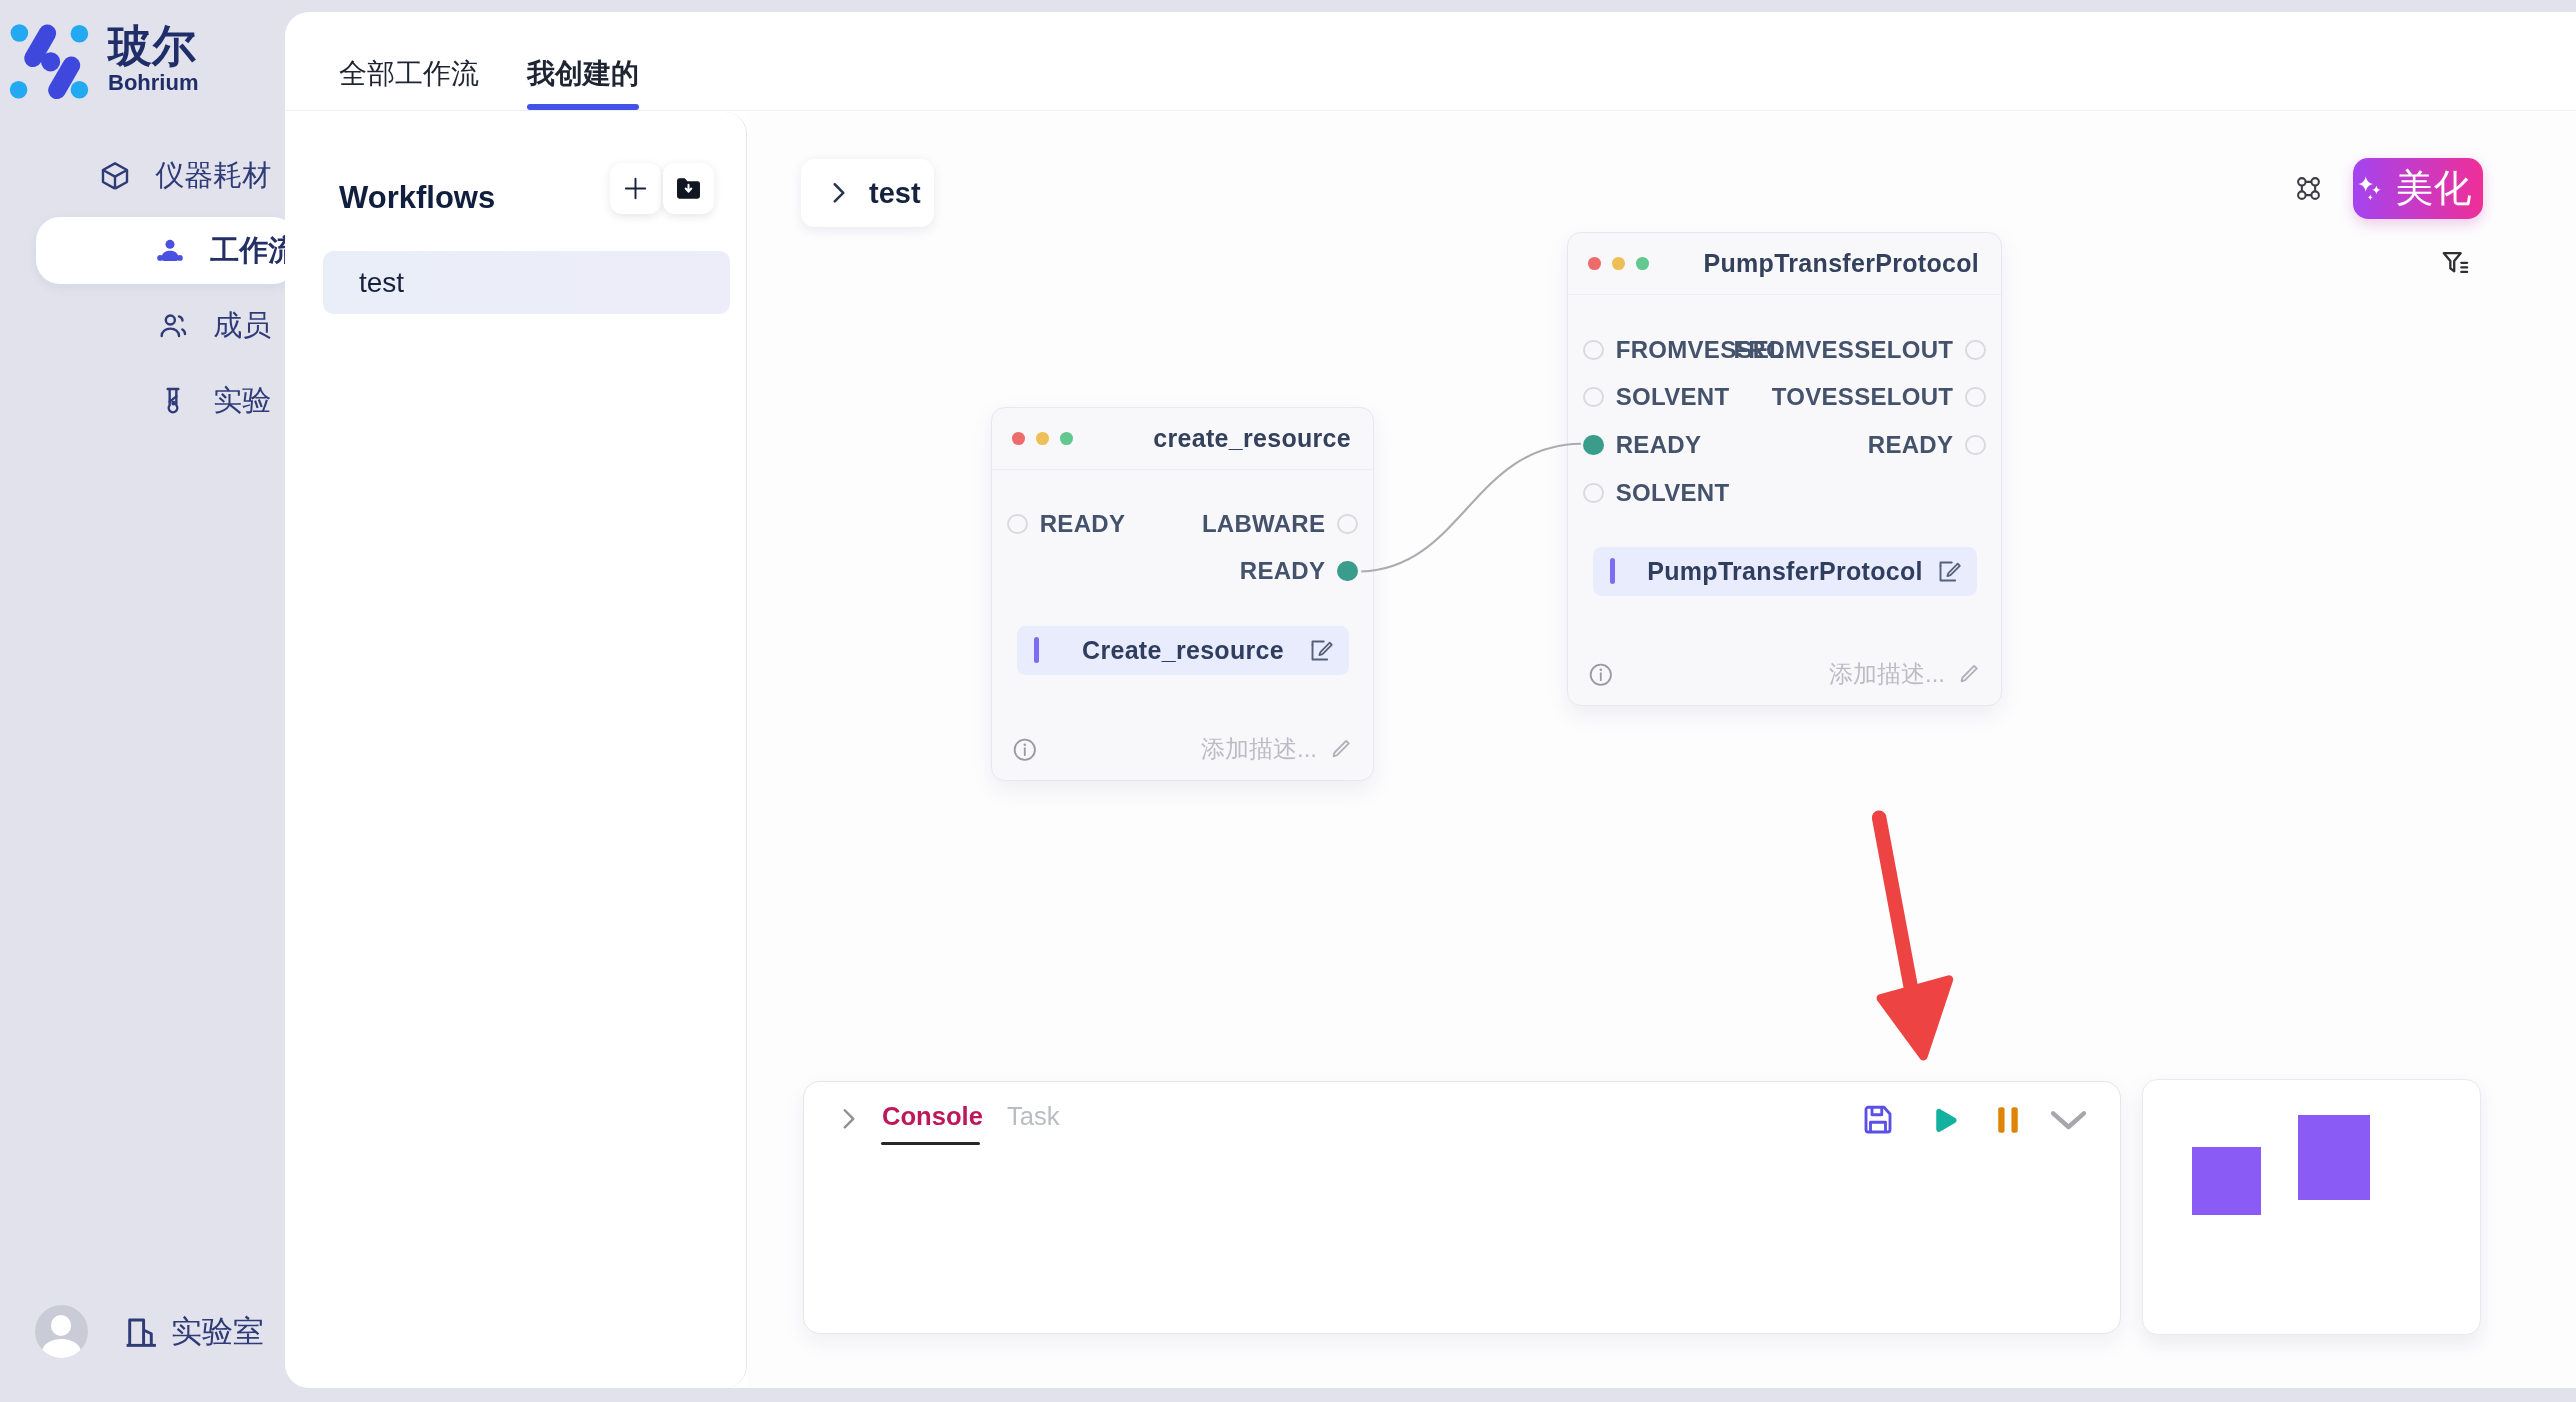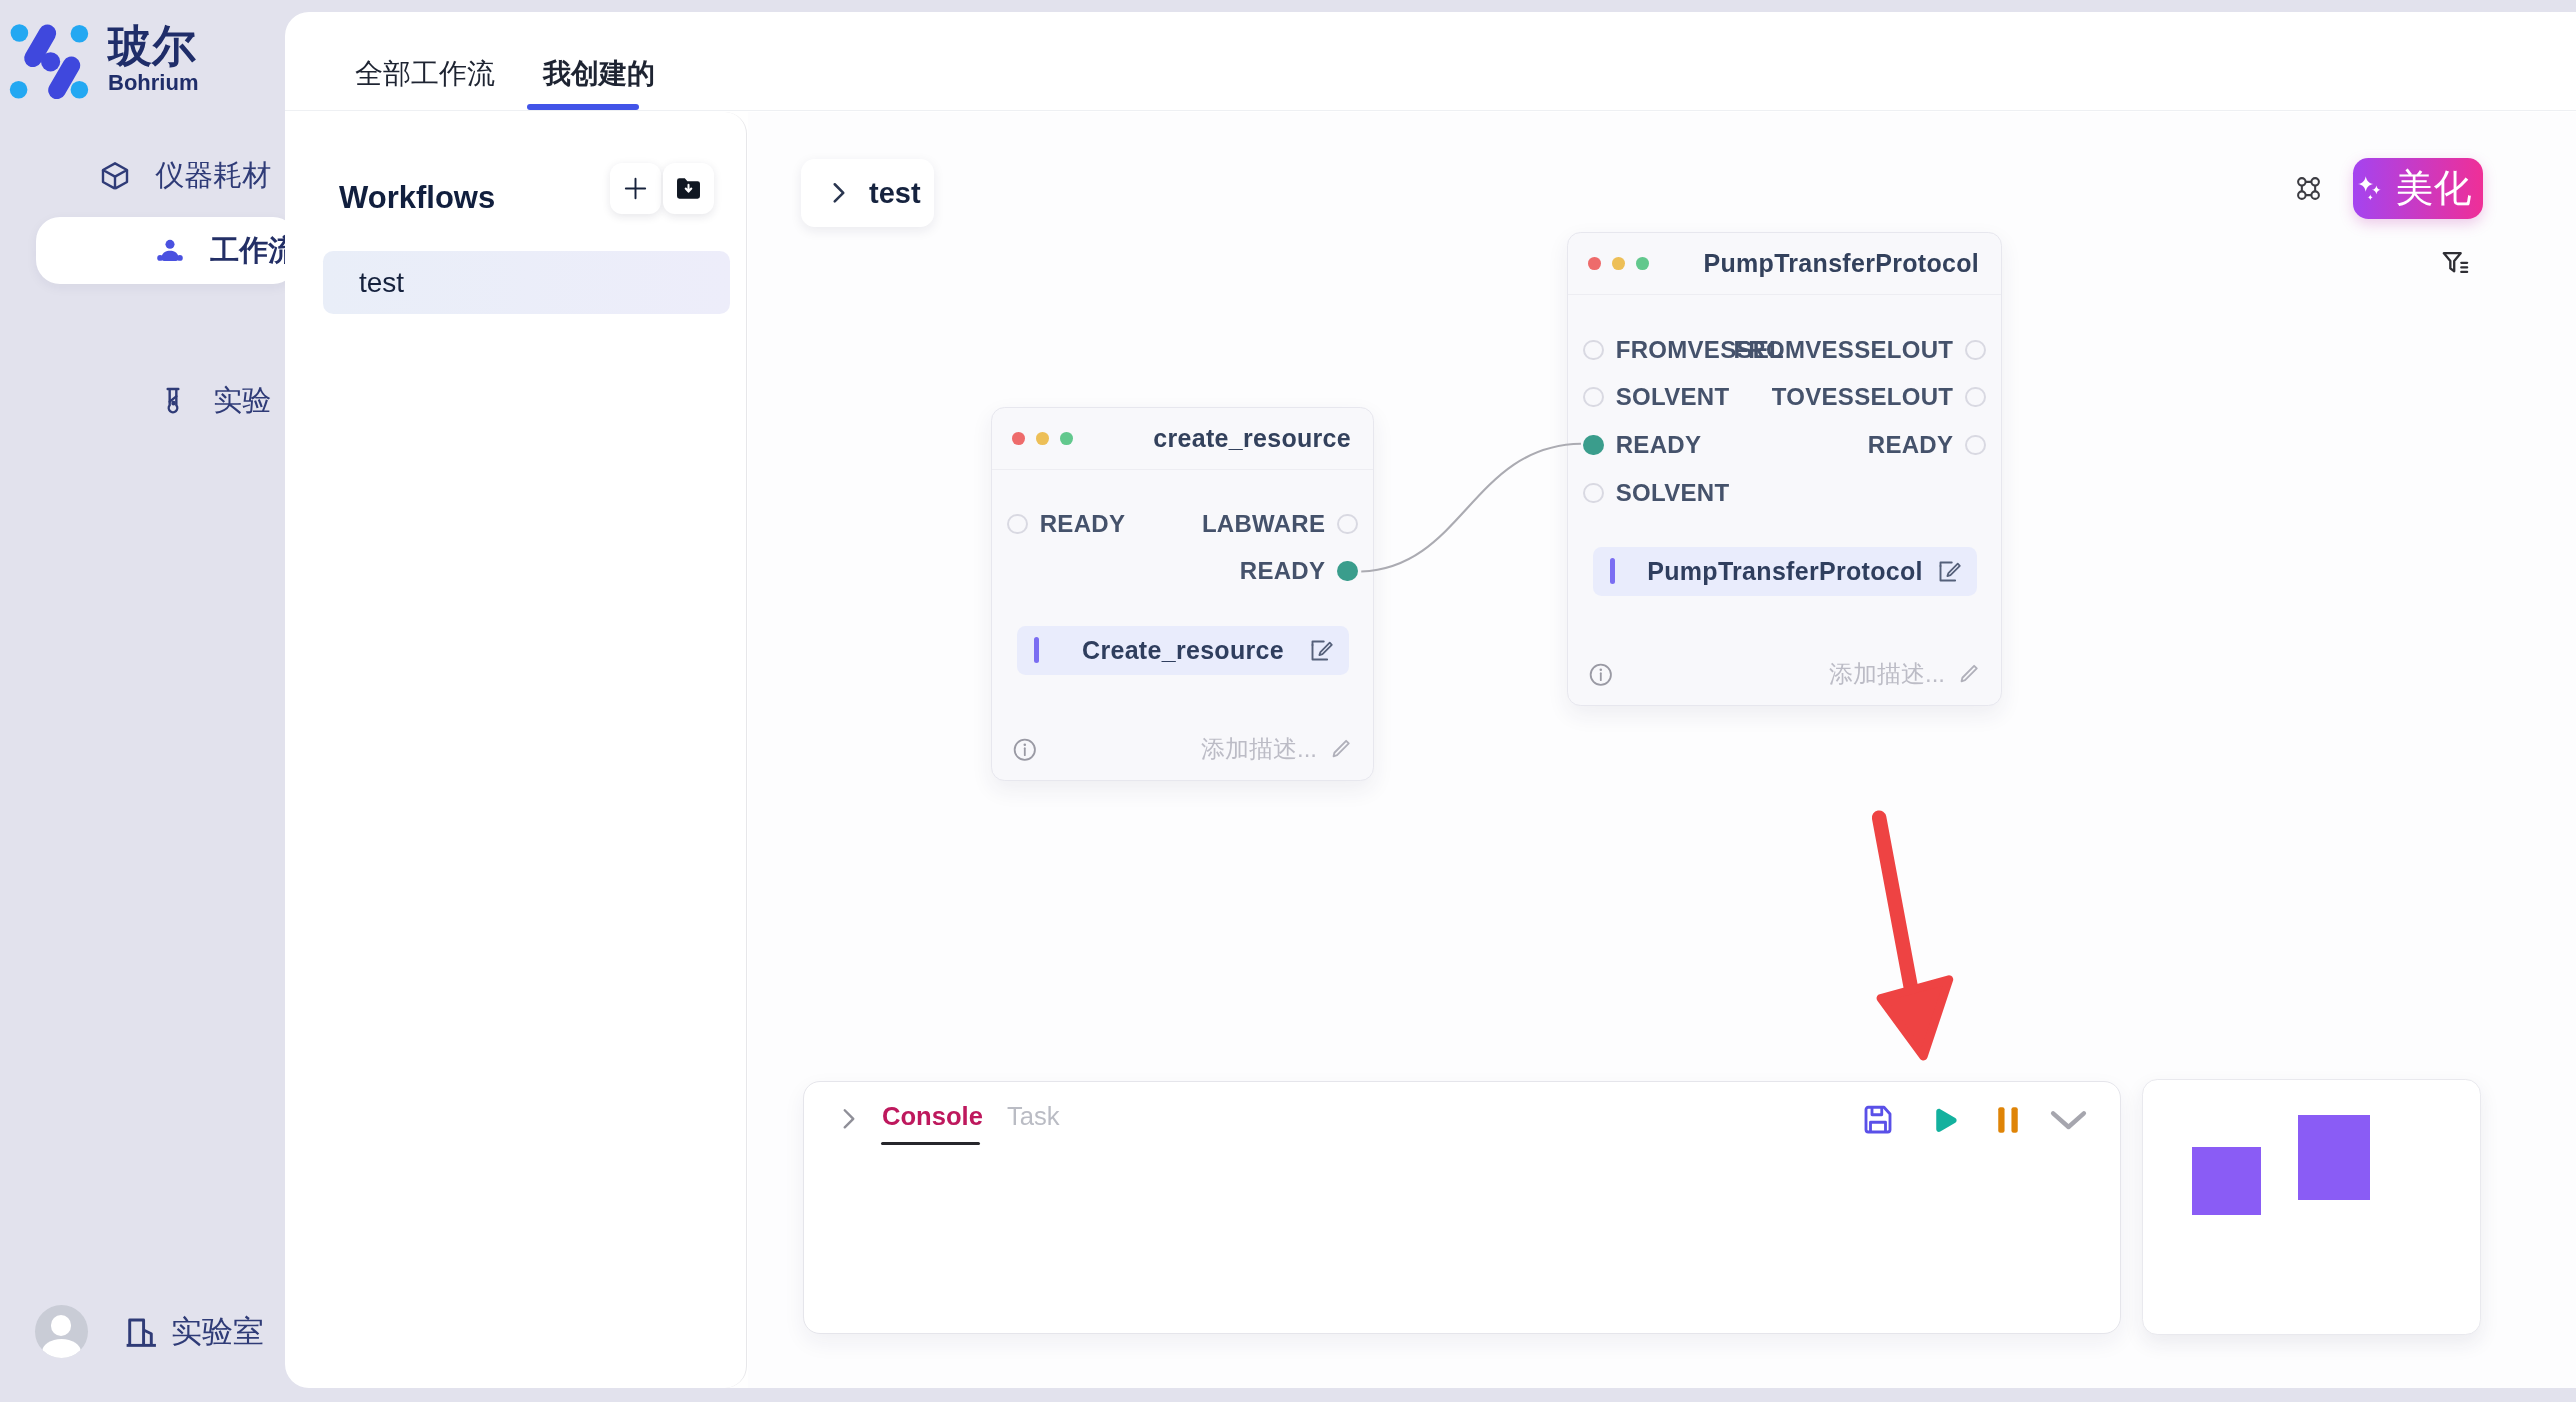--- a/index.html
+++ b/index.html
@@ -23,21 +23,21 @@
   .sidebar-footer{position:absolute;left:35px;top:1305px;display:flex;align-items:center;}
   .avatar{width:53px;height:53px;border-radius:50%;background:#c9ccd6;overflow:hidden;position:relative;}
   .avatar:before{content:"";position:absolute;left:16px;top:10.2px;width:20.4px;height:20.4px;border-radius:50%;background:#fff;}
   .avatar:after{content:"";position:absolute;left:6.8px;top:34px;width:39px;height:25.6px;border-radius:50%;background:#fff;}
   .lab{display:flex;align-items:center;margin-left:34px;color:#2f3b77;}
   .lab-label{font-size:31px;margin-left:12px;}
   
   .main{position:absolute;left:285px;top:12px;right:0;bottom:14.5px;background:#ffffff;
     border-radius:24px 0 0 24px;}
   .tabbar{position:absolute;left:0;top:0;right:0;height:98px;border-bottom:1.7px solid #eef0f3;}
-  .tab{position:absolute;top:43px;font-size:28px;color:#1e2432;cursor:pointer;margin-left:16px;}
+  .tab{position:absolute;top:43px;font-size:28px;color:#1e2432;cursor:pointer;}
   .tab.active{font-weight:bold;}
   .tab-underline{position:absolute;top:92px;height:6px;border-radius:3.4px;background:#4254e8;}
   
   .wf-col{position:absolute;left:0;top:100px;width:461px;bottom:0;border-right:1.7px solid #e7e7ea;border-radius:22px;}
   .wf-title{position:absolute;left:54px;top:68px;font-size:31px;font-weight:bold;color:#111f3e;}
   .icon-btn{position:absolute;top:51px;width:51px;height:51px;background:#fff;border-radius:12px;
     box-shadow:0 2.6px 8.5px rgba(30,30,60,.10);display:flex;align-items:center;justify-content:center;cursor:pointer;}
   .wf-item{position:absolute;left:38px;top:139px;width:407px;height:63px;border-radius:10.2px;
     background:linear-gradient(90deg,#e9eef8,#ededfa);display:flex;align-items:center;
     font-size:28px;color:#15213d;}
@@ -127,20 +127,31 @@
       <svg width="34" height="34" viewBox="0 0 24 24" fill="#4a51e0">
         <circle cx="12" cy="7" r="3.4"></circle>
         <path d="M5.5 17.5c0-3.4 2.9-5.6 6.5-5.6s6.5 2.2 6.5 5.6c0 1.4-1 2-2 2h-9c-1 0-2-.6-2-2z"></path>
         <circle cx="4.6" cy="17.2" r="2.2"></circle>
           <circle cx="19.4" cy="17.2" r="2.2"></circle>
       </svg>
       </span>
     <span>工作流</span>
   </div>
 
+  <div class="menu-item" style="top:292px">
+    <span class="mi-icon">
+      <svg width="32" height="32" viewBox="0 0 24 24" fill="none" stroke="#2f3b77" stroke-width="1.8" stroke-linecap="round">
+        <circle cx="10" cy="7.5" r="3.4"></circle>
+          <path d="M3.5 19.5c0-3.4 2.9-5.5 6.5-5.5s6.5 2.1 6.5 5.5"></path>
+        <path d="M16.5 4.8c1.6.6 2.6 1.7 2.6 3.1"></path>
+          <path d="M19 14.6c1.5.9 2 2.1 2 3.4"></path>
+      </svg>
+      </span>
+    <span>成员</span>
+  </div>
 
   <div class="menu-item" style="top:367px">
     <span class="mi-icon">
       <svg width="32" height="32" viewBox="0 0 24 24" fill="none" stroke="#2f3b77" stroke-width="1.8" stroke-linecap="round" stroke-linejoin="round">
         <path d="M8 3h8M9.5 3v12.2a3.2 3.2 0 1 0 5 0V3"></path>
           <path d="M9.5 12.5 14.5 8.5"></path>
           <circle cx="12.4" cy="13.6" r="0.8" fill="#2f3b77"></circle>
       </svg>
       </span>
     <span>实验</span>

